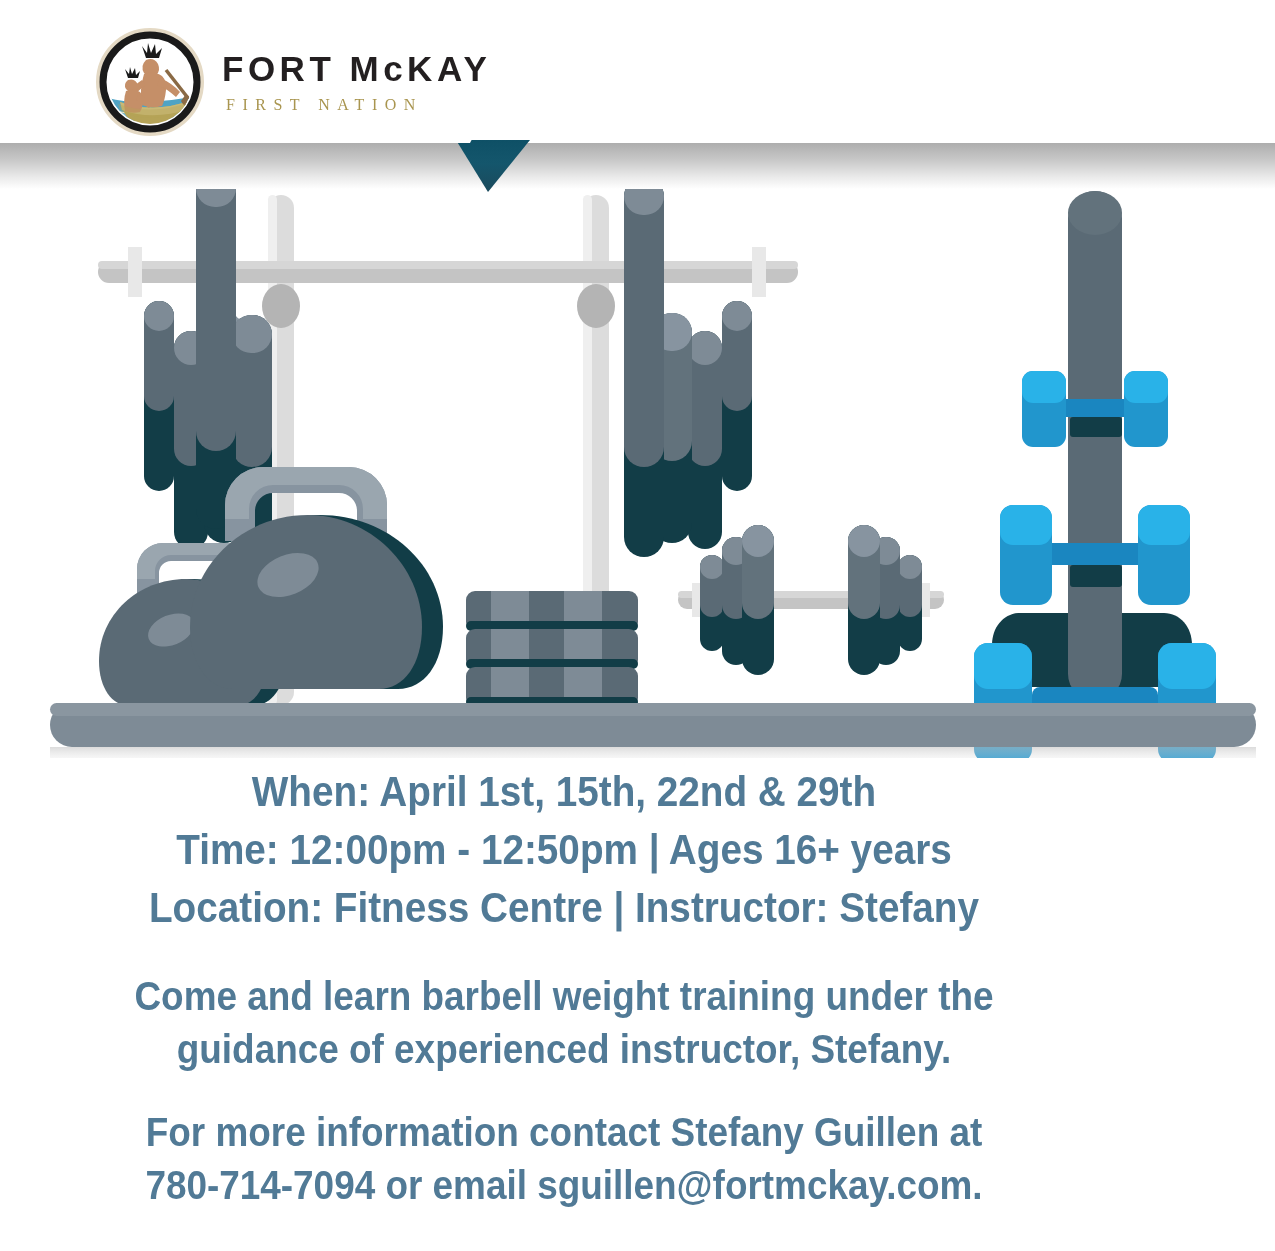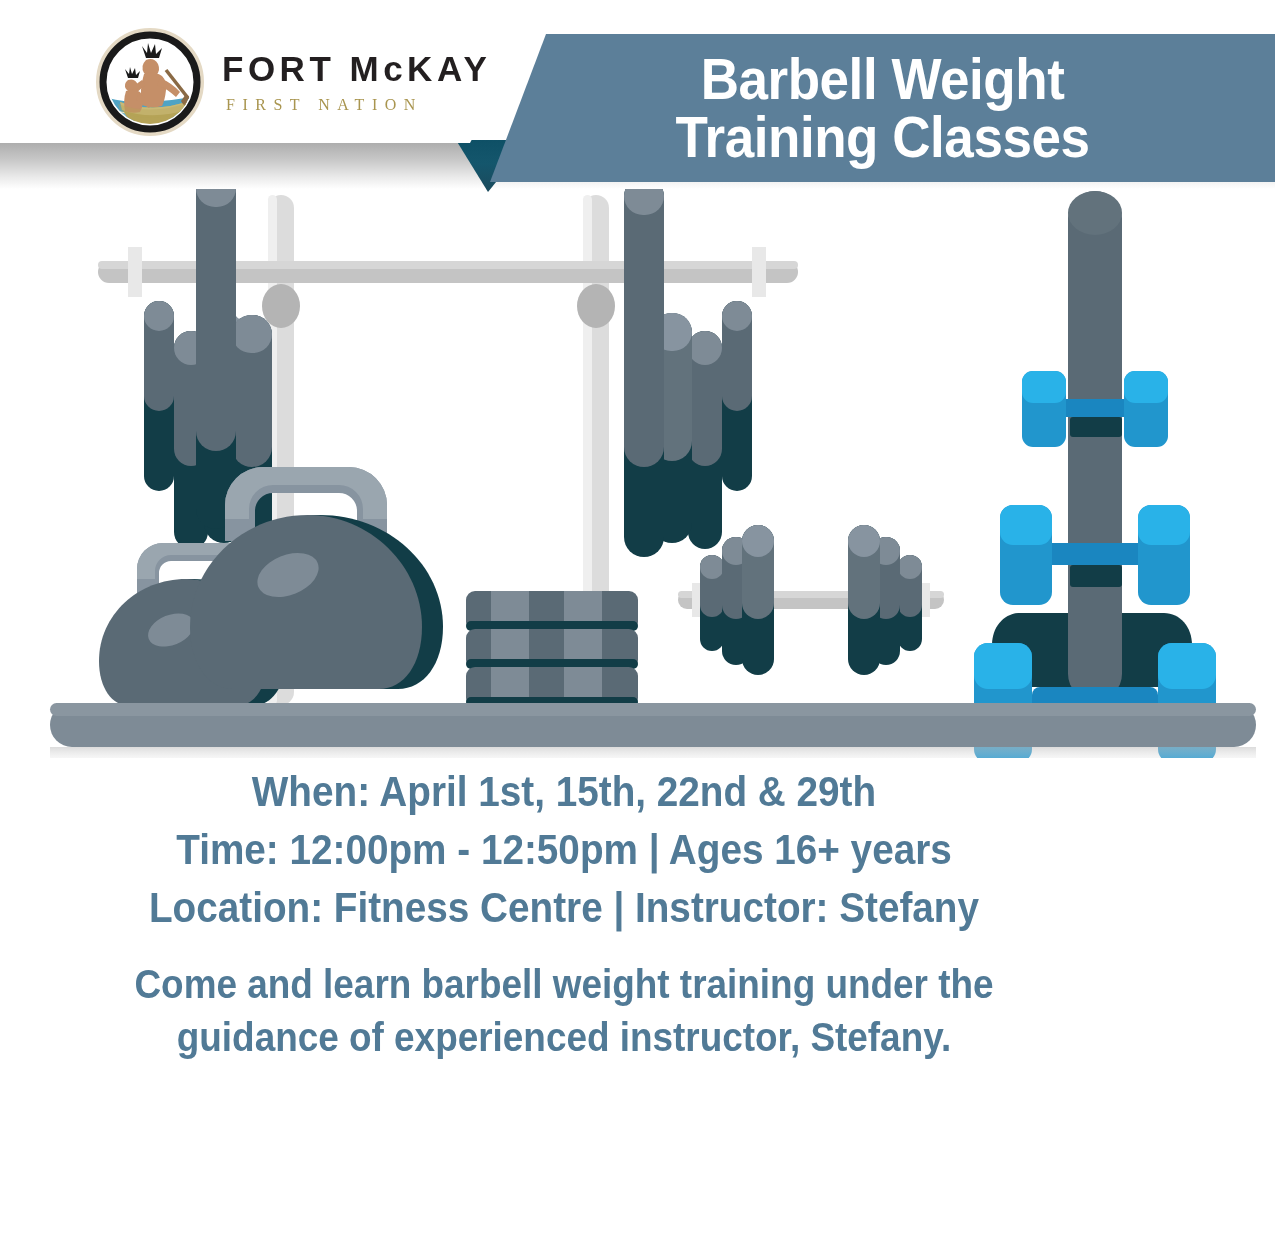--- a/index.html
+++ b/index.html
@@ -117,21 +117,21 @@
   }
   .para{
     font-family:"Liberation Sans", sans-serif;
     font-weight:700;
     font-size:41px;
     line-height:53px;
     transform:scaleX(0.9);
     transform-origin:center;
     white-space:nowrap;
   }
-  #paragraph-block{ margin-top:22px; }
+  #paragraph-block{ margin-top:34px; }
   #contact-block{ margin-top:30px; }
 </style>
 </head>
 <body>
 
 <div id="poster">
 
   <div id="illustration">
     <svg viewBox="0 0 1275 615" xmlns="http://www.w3.org/2000/svg">
       <defs>
@@ -363,34 +363,34 @@
         <path d="M22 78 q34 12 72 -2 q-2 6 -5 10 q-34 11 -63 1 q-3 -4 -4 -9 z" fill="#b5a357" opacity="0.35"></path>
       </g>
     </svg>
     <div id="logo-text">
       <div id="brand-primary">FORT McKAY</div>
       <div id="brand-secondary">FIRST NATION</div>
     </div>
   </div>
 
   <div id="title-fold"></div>
-  <div id="title-banner">
-    <div class="title-line">Barbell Weight</div>
-    <div class="title-line">Training Classes</div>
-  </div>
 
   <div id="content">
 
     <div id="details-block">
       <div class="details">When: April 1st, 15th, 22nd &amp; 29th</div>
       <div class="details">Time: 12:00pm - 12:50pm | Ages 16+ years</div>
       <div class="details">Location: Fitness Centre | Instructor: Stefany</div>
     </div>
 
     <div id="paragraph-block">
       <div class="para">Come and learn barbell weight training under the</div>
       <div class="para">guidance of experienced instructor, Stefany.</div>
     </div>
 
+    <div id="contact-block">
+      <div class="para">For more information contact Stefany Guillen at</div>
+      <div class="para">780-714-7094 or email sguillen@fortmckay.com.</div>
+    </div>
 
   </div>
 
 </div>
 
 </body></html>

